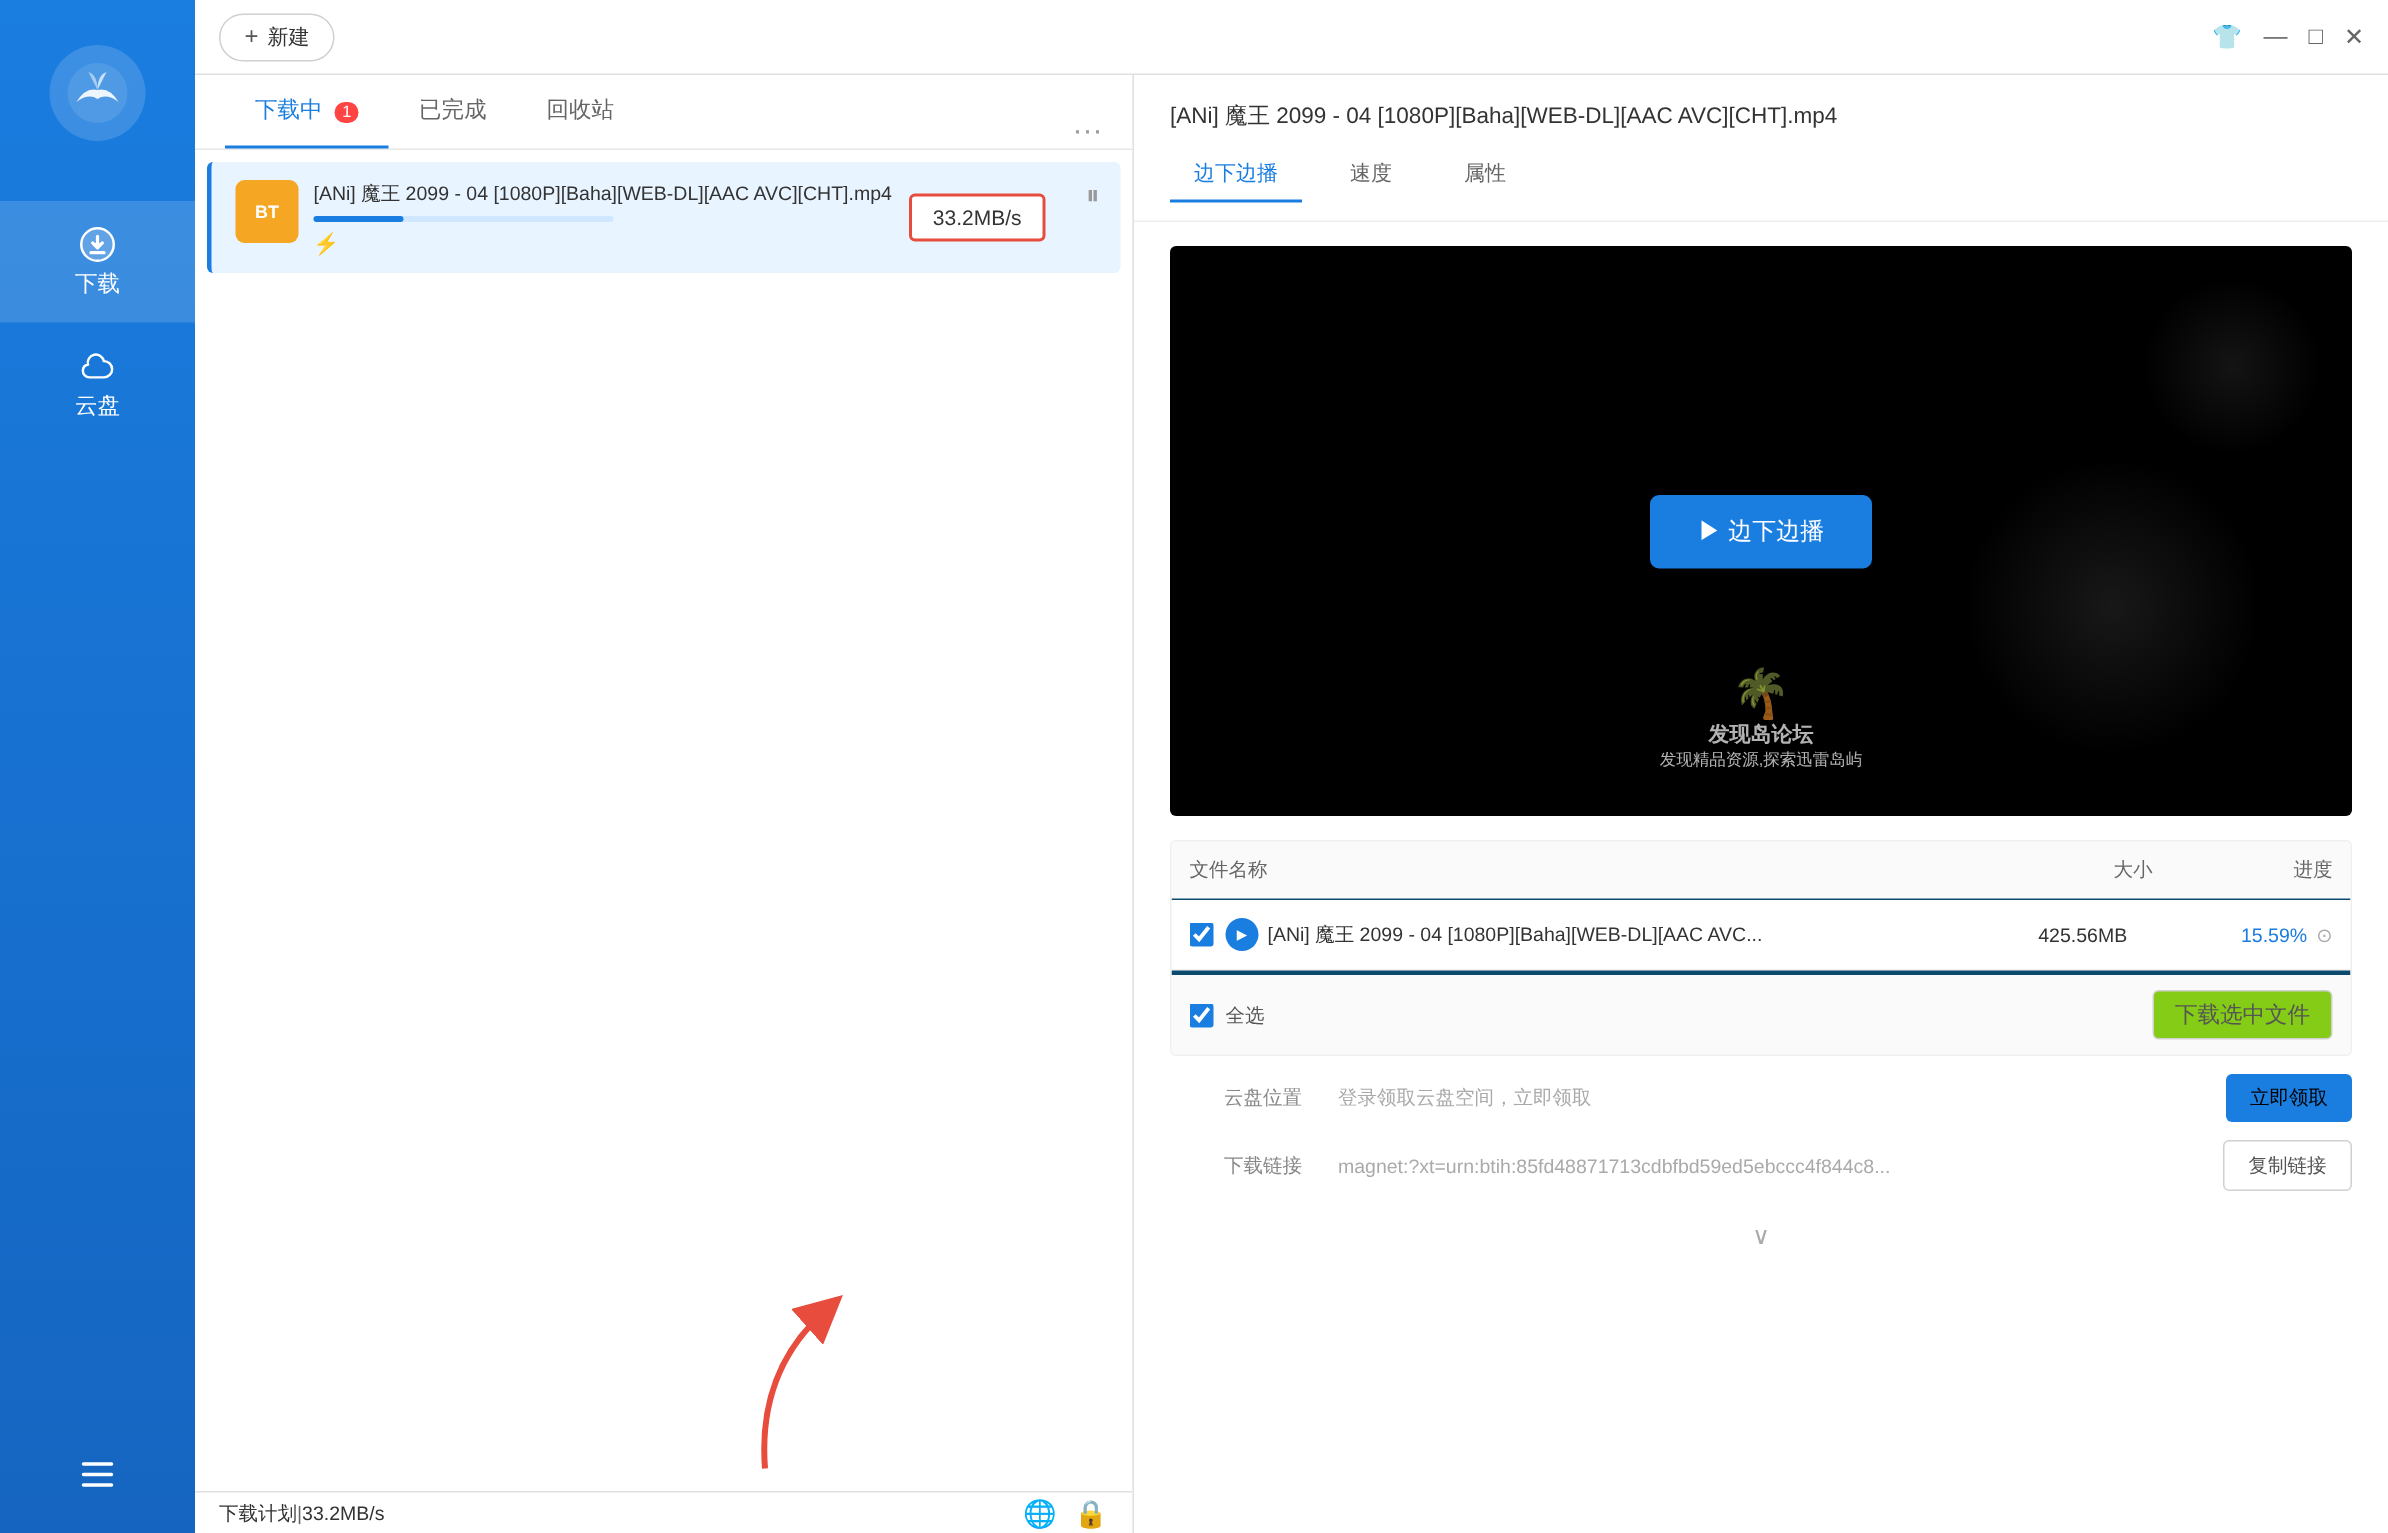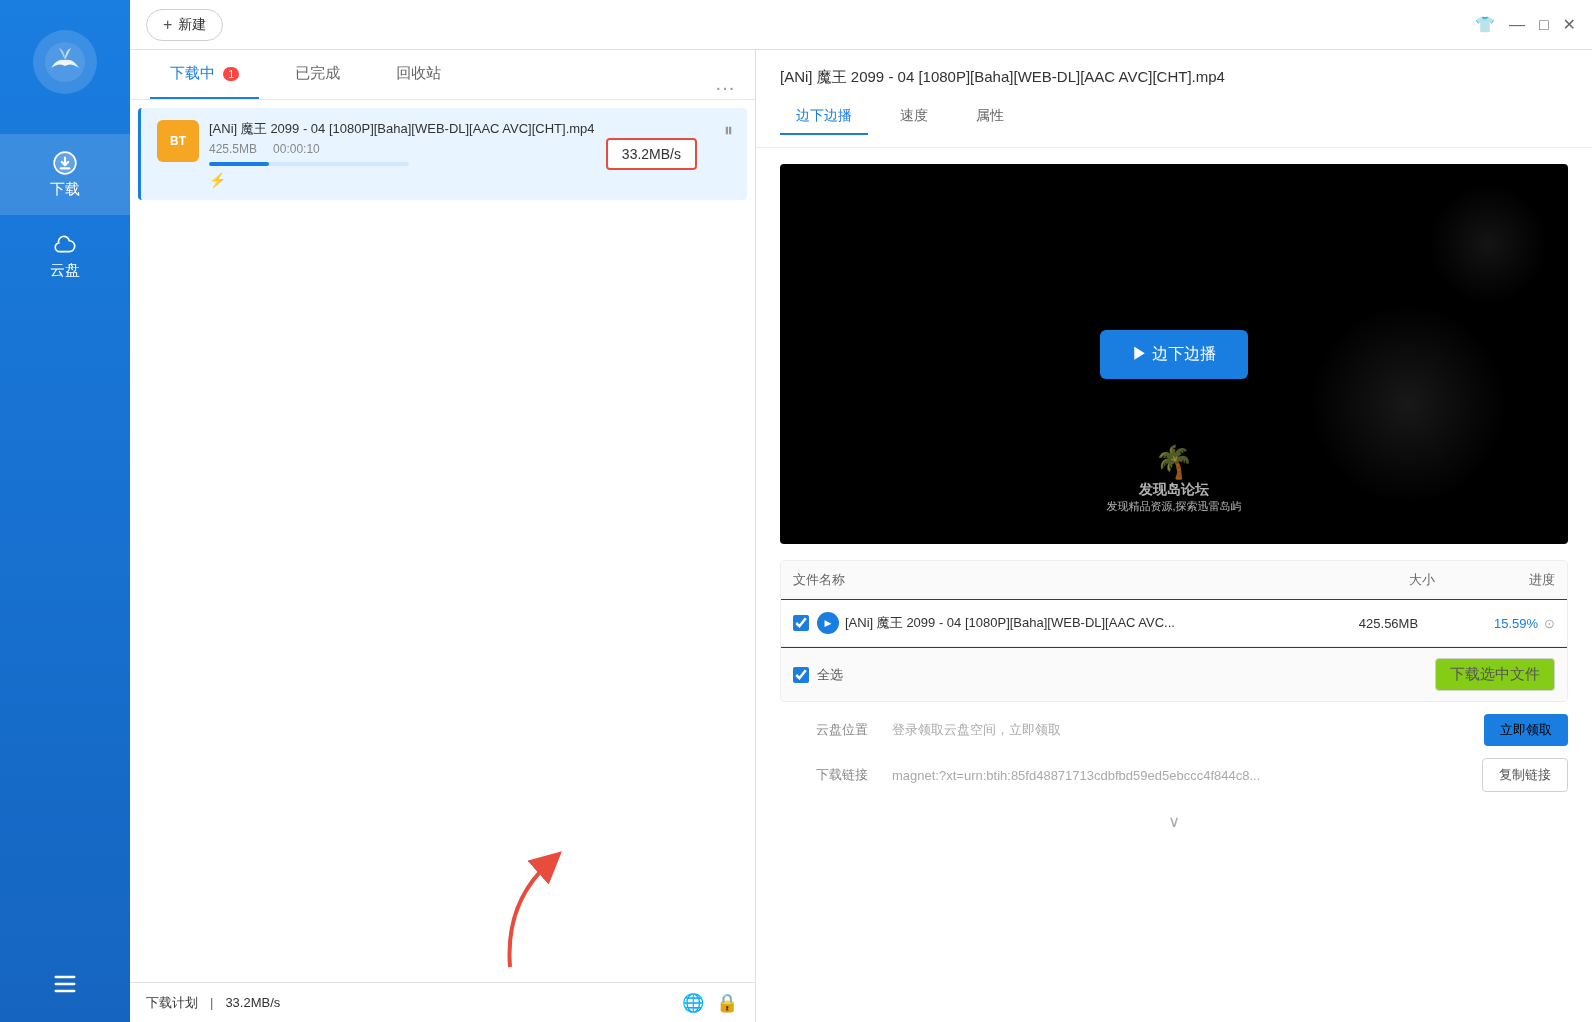--- a/index.html
+++ b/index.html
@@ -131,21 +131,21 @@
       background: white;
     }
 
     
     .tabs {
       display: flex;
       align-items: flex-end;
       padding: 0 20px;
       border-bottom: 1px solid #e8e8e8;
       height: 50px;
-      gap: 16px;
+      gap: 0;
     }
     .tab {
       padding: 14px 20px;
       font-size: 15px;
       color: #666;
       cursor: pointer;
       border-bottom: 2px solid transparent;
       white-space: nowrap;
     }
     .tab.active {
@@ -251,29 +251,29 @@
       font-size: 18px;
     }
     .thunder-icon {
       margin-top: 6px;
       color: #f5a623;
       font-size: 14px;
     }
 
     
     .status-bar {
-      height: 40px;
+      height: 28px;
       background: white;
       border-top: 1px solid #e0e0e0;
       display: flex;
       align-items: center;
       padding: 0 16px;
       font-size: 13px;
       color: #666;
-      gap: 12px;
+      gap: 0;
     }
     .status-plan { color: #333; }
     .status-speed { color: #333; font-weight: 500; }
     .status-icons { margin-left: auto; display: flex; gap: 12px; }
 
     
     .right-panel {
       flex: 1;
       background: white;
       border-left: 1px solid #e0e0e0;
@@ -393,21 +393,21 @@
       justify-content: center;
       color: white;
       font-size: 9px;
       margin-right: 6px;
       flex-shrink: 0;
     }
     .select-all-row {
       display: flex;
       align-items: center;
       padding: 10px 12px;
-      border-top: 1px solid #0c4a6e;
+      border-top: 3px solid #0c4a6e;
       background: #fafafa;
     }
     .download-selected-btn {
       margin-left: auto;
       background: #84cc16;
       border: 1px solid #d0d0d0;
       border-radius: 4px;
       padding: 6px 14px;
       font-size: 15px;
       color: #555;
@@ -539,24 +539,20 @@
         <span class="tabs-more">···</span>
       </div>
 
       <div class="download-list">
         <div class="download-item" style="position:relative;">
           <div class="file-icon">
             <span>BT</span>
           </div>
           <div class="download-info">
             <div class="file-name">[ANi] 魔王 2099 - 04 [1080P][Baha][WEB-DL][AAC AVC][CHT].mp4</div>
-            <div class="download-meta">
-              <span>425.5MB</span>
-              <span>00:00:10</span>
-            </div>
             <div class="download-progress">
               <div class="progress-bar"></div>
             </div>
             <div class="thunder-icon">⚡</div>
           </div>
 
           <div class="speed-badge">33.2MB/s</div>
 
           <div class="pause-btn">⏸</div>
         </div>

